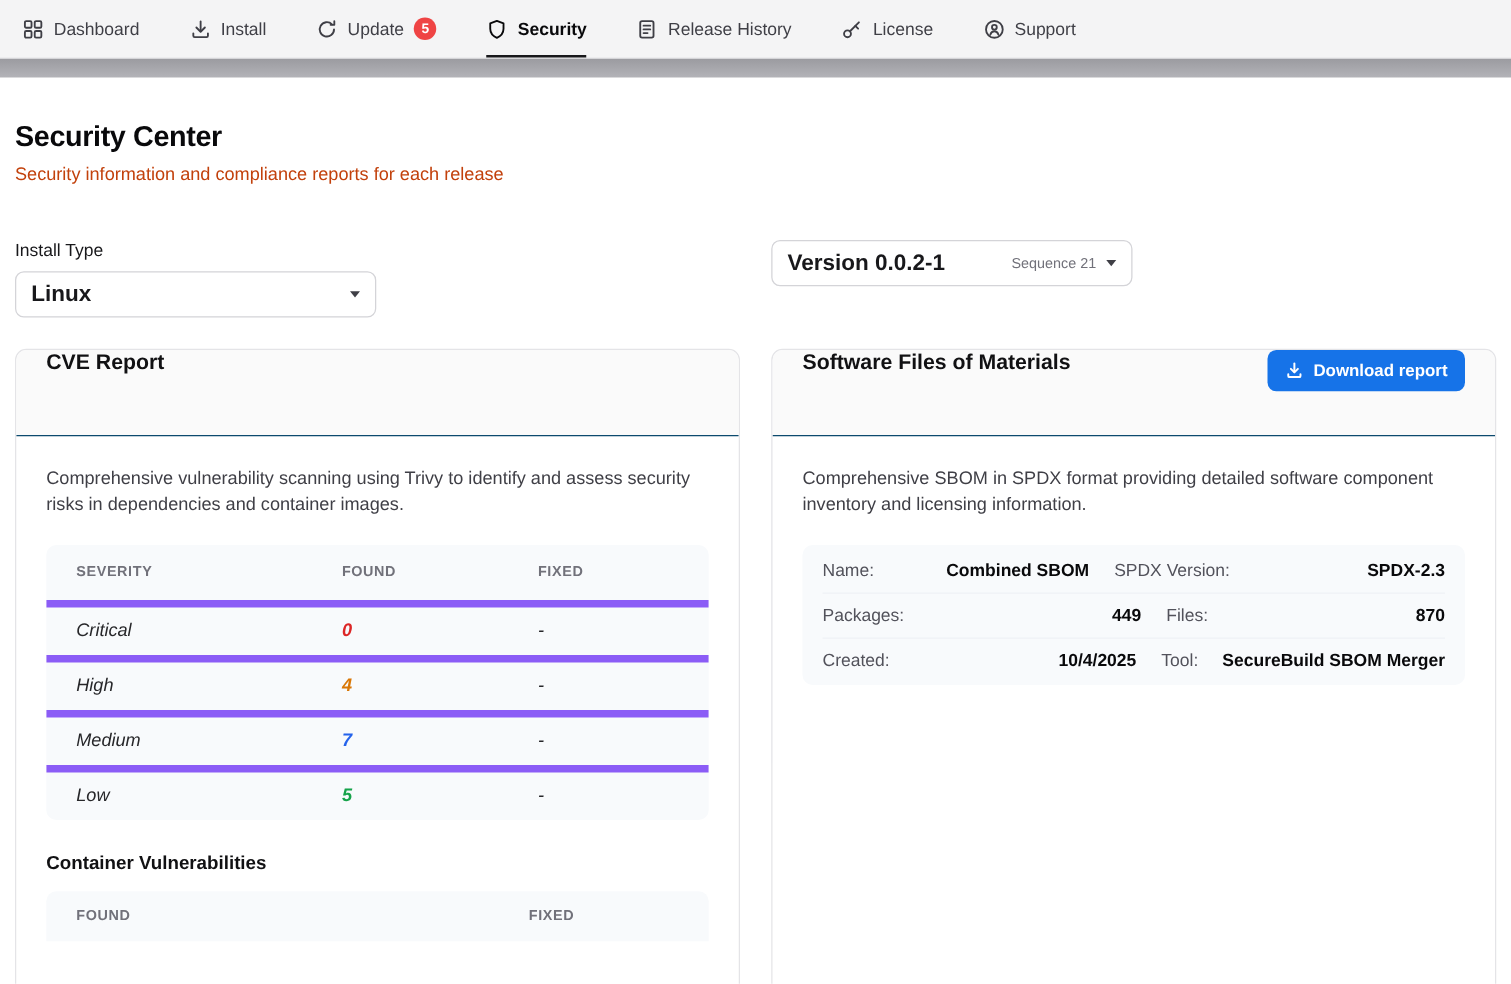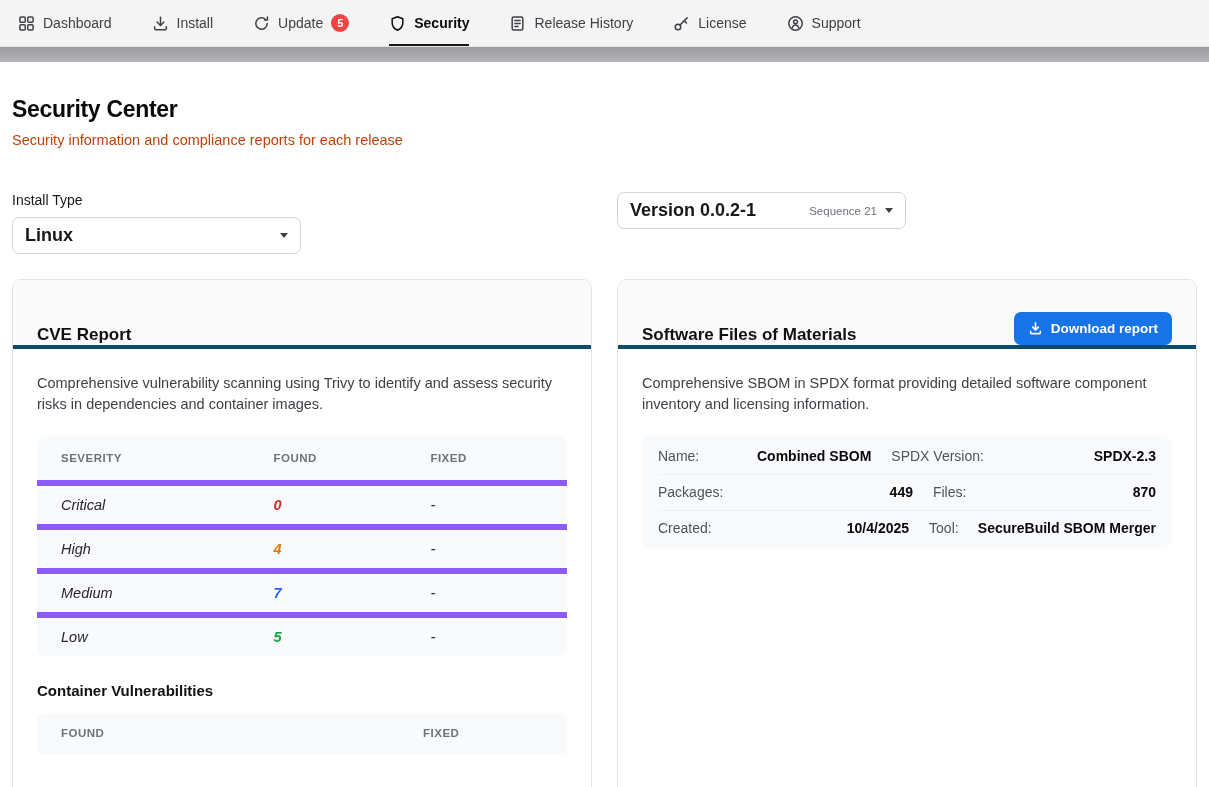--- a/index.html
+++ b/index.html
@@ -33,22 +33,22 @@
     padding:0 12px; cursor:pointer; }
   .select .val { font-size:18px; font-weight:700; color:#18181b; }
   .select .hint { font-size:11.5px; color:#71717a; margin-left:auto; margin-right:8px; }
   .caret { width:0; height:0; border-left:4.5px solid transparent;
     border-right:4.5px solid transparent; border-top:5.5px solid #3f3f46; flex:0 0 auto; }
 
   
   .cards { display:grid; grid-template-columns:1fr 1fr; gap:25px; margin-top:25px; }
   .card { border:1px solid #e4e4e7; border-radius:9px; background:#fff;
     min-height:620px; overflow:hidden; }
-  .card-header { background:#fafafa; border-bottom:4px solid #0c4a6e;
-    padding:0 24px; height:69px; display:flex; align-items:flex-end;
+  .card-header { background:#fafafa; border-bottom:1px solid #0c4a6e;
+    padding:0 24px; height:69px; display:flex; align-items:flex-start;
     justify-content:space-between; }
   .card-title { font-size:17px; font-weight:700; color:#111113; }
   .card-body { padding:24px; }
   .card-desc { font-size:14.5px; line-height:1.48; color:#3f3f46; margin-bottom:20px; }
 
   
   .sev-table { background:#f8fafc; border-radius:8px; overflow:hidden; }
   .sev-row { display:grid; grid-template-columns:42% 31% 27%; align-items:center;
     height:44px; padding:0 0 0 24px; }
   .sev-row + .sev-row { border-top:6px solid #8b5cf6;font-style:italic; }

